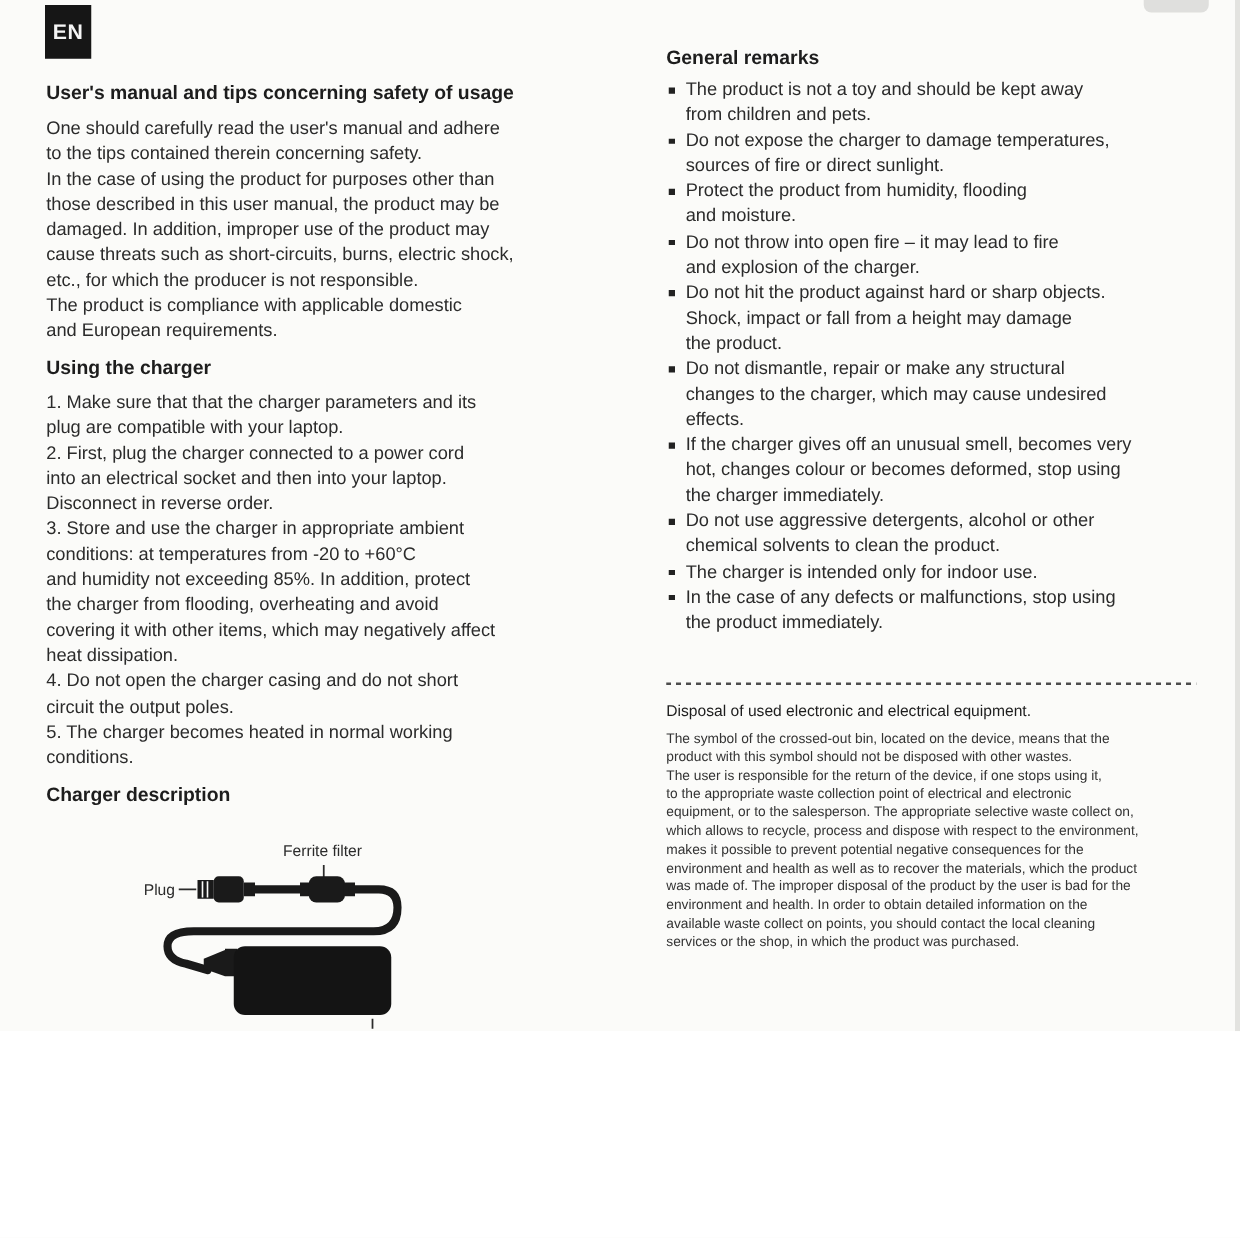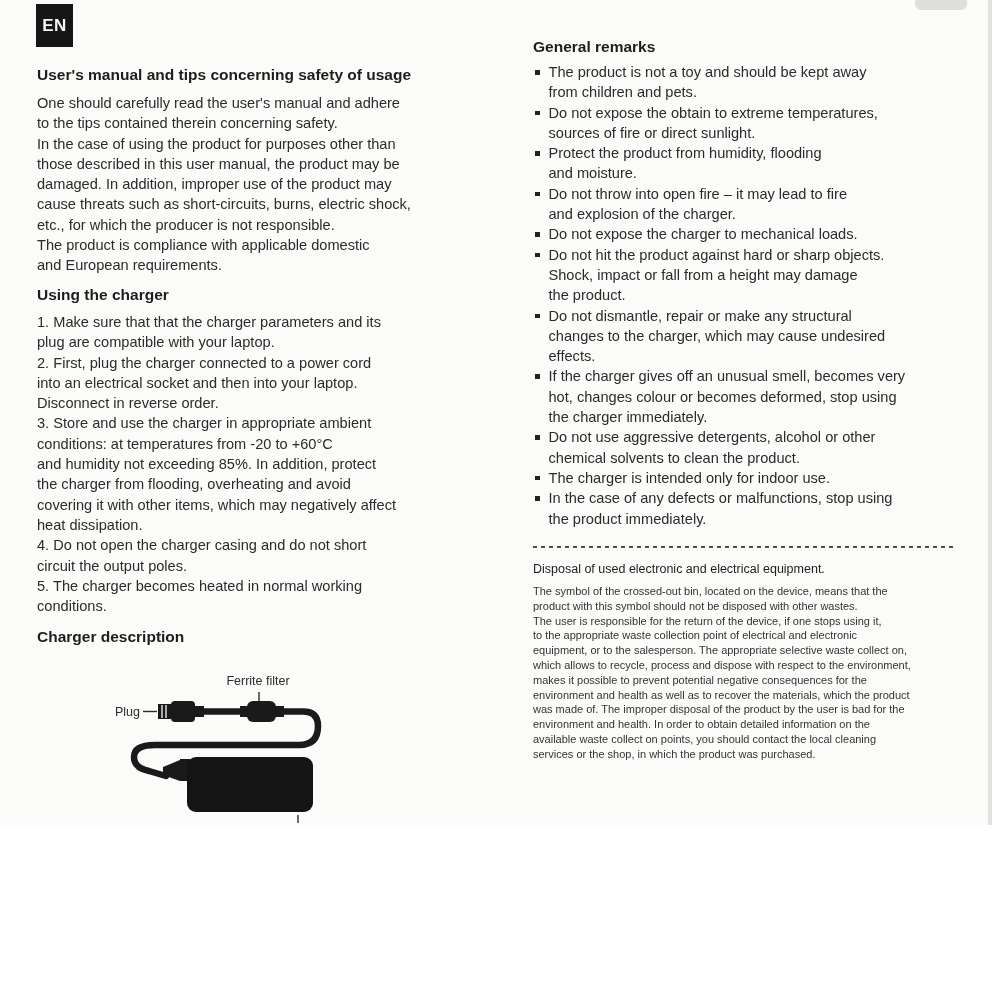--- a/index.html
+++ b/index.html
@@ -152,36 +152,32 @@
   <div class="abs h-title" style="left:533px; top:38px;">General remarks</div>
 
   <div class="abs" style="left:533px; top:62px; width:440px;">
     <div class="bullet-item body-text">
       <span class="bullet-sq"></span>
       <span class="pre">The product is not a toy and should be kept away
 from children and pets.</span>
     </div>
     <div class="bullet-item body-text">
       <span class="bullet-sq"></span>
-      <span class="pre">Do not expose the obtain to extreme temperatures,
+      <span class="pre">Do not expose the charger to damage temperatures,
 sources of fire or direct sunlight.</span>
     </div>
     <div class="bullet-item body-text">
       <span class="bullet-sq"></span>
       <span class="pre">Protect the product from humidity, flooding
 and moisture.</span>
     </div>
     <div class="bullet-item body-text">
       <span class="bullet-sq"></span>
       <span class="pre">Do not throw into open fire – it may lead to fire
 and explosion of the charger.</span>
-    </div>
-    <div class="bullet-item body-text">
-      <span class="bullet-sq"></span>
-      <span class="pre">Do not expose the charger to mechanical loads.</span>
     </div>
     <div class="bullet-item body-text">
       <span class="bullet-sq"></span>
       <span class="pre">Do not hit the product against hard or sharp objects.
 Shock, impact or fall from a height may damage
 the product.</span>
     </div>
     <div class="bullet-item body-text">
       <span class="bullet-sq"></span>
       <span class="pre">Do not dismantle, repair or make any structural

